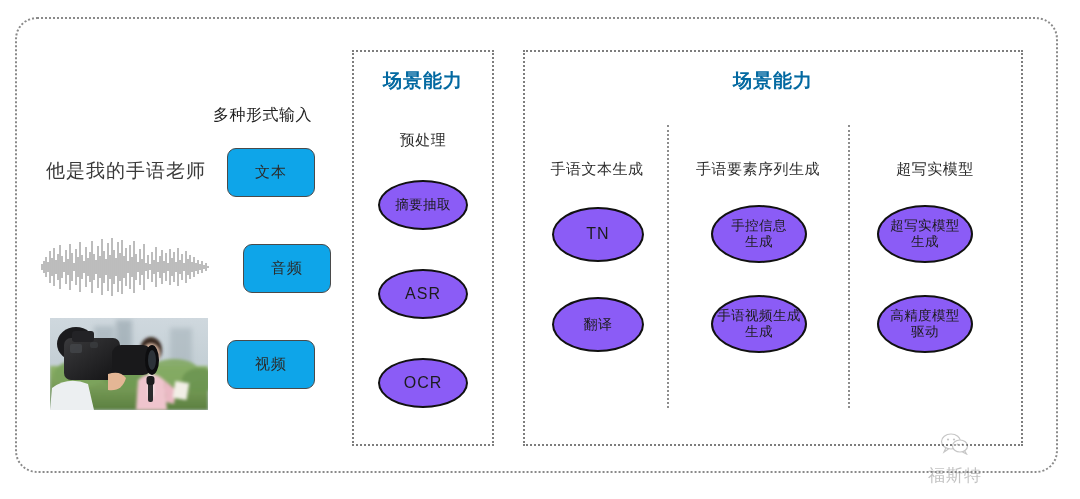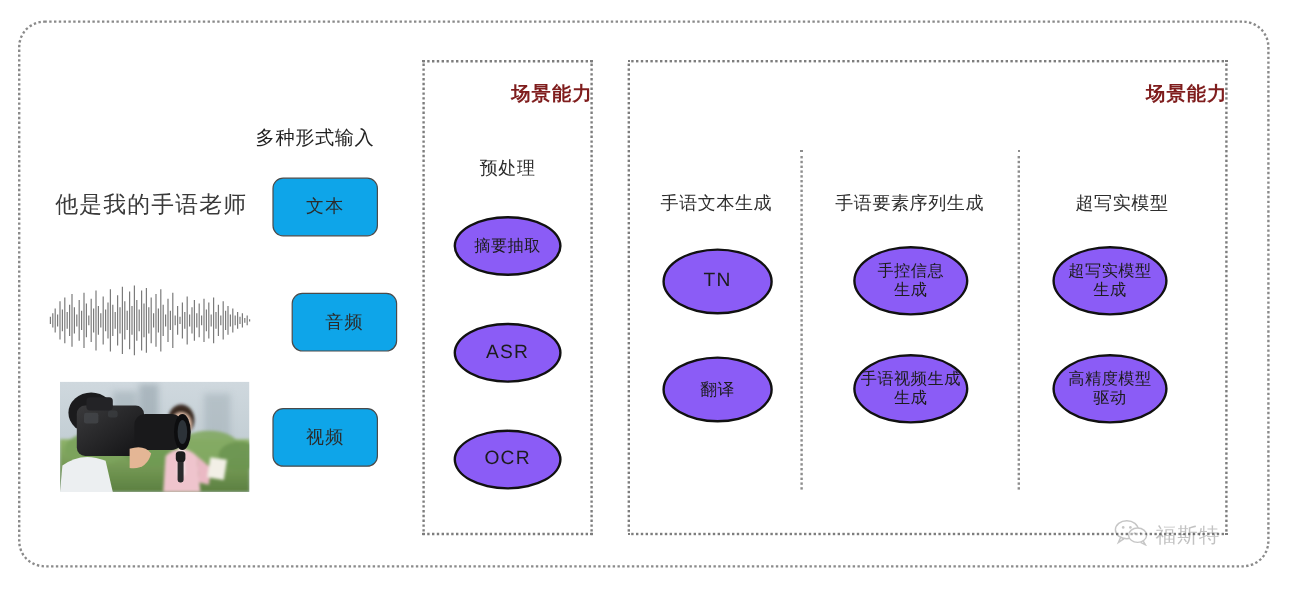--- a/index.html
+++ b/index.html
@@ -56,25 +56,25 @@
     width: 0px;
     height: 283px;
     border-left: 2px dotted #8d8d8d;
   }
   #core-divider-1 { left: 667px; }
   #core-divider-2 { left: 848px; }
 
   
   .panel-title {
     position: absolute;
-    font-size: 16px;
+    font-size: 19px;
     font-weight: bold;
-    color: #7f1d1d;
+    color: #0369a1;
     letter-spacing: 1px;
-    text-align: right;
+    text-align: center;
     white-space: nowrap;
   }
   #scene-title {
     left: 352px;
     top: 68px;
     width: 142px;
   }
   #core-title {
     left: 523px;
     top: 68px;
@@ -197,20 +197,21 @@
 
   
   #watermark {
     position: absolute;
     left: 928px;
     top: 433px;
     display: flex;
     align-items: center;
     gap: 5px;
     opacity: 0.34;
+    flex-direction: column;
   }
   #watermark-label {
     font-size: 17px;
     color: #4e4e4e;
     letter-spacing: 1px;
     white-space: nowrap;
   }
 </style>
 </head>
 <body>

